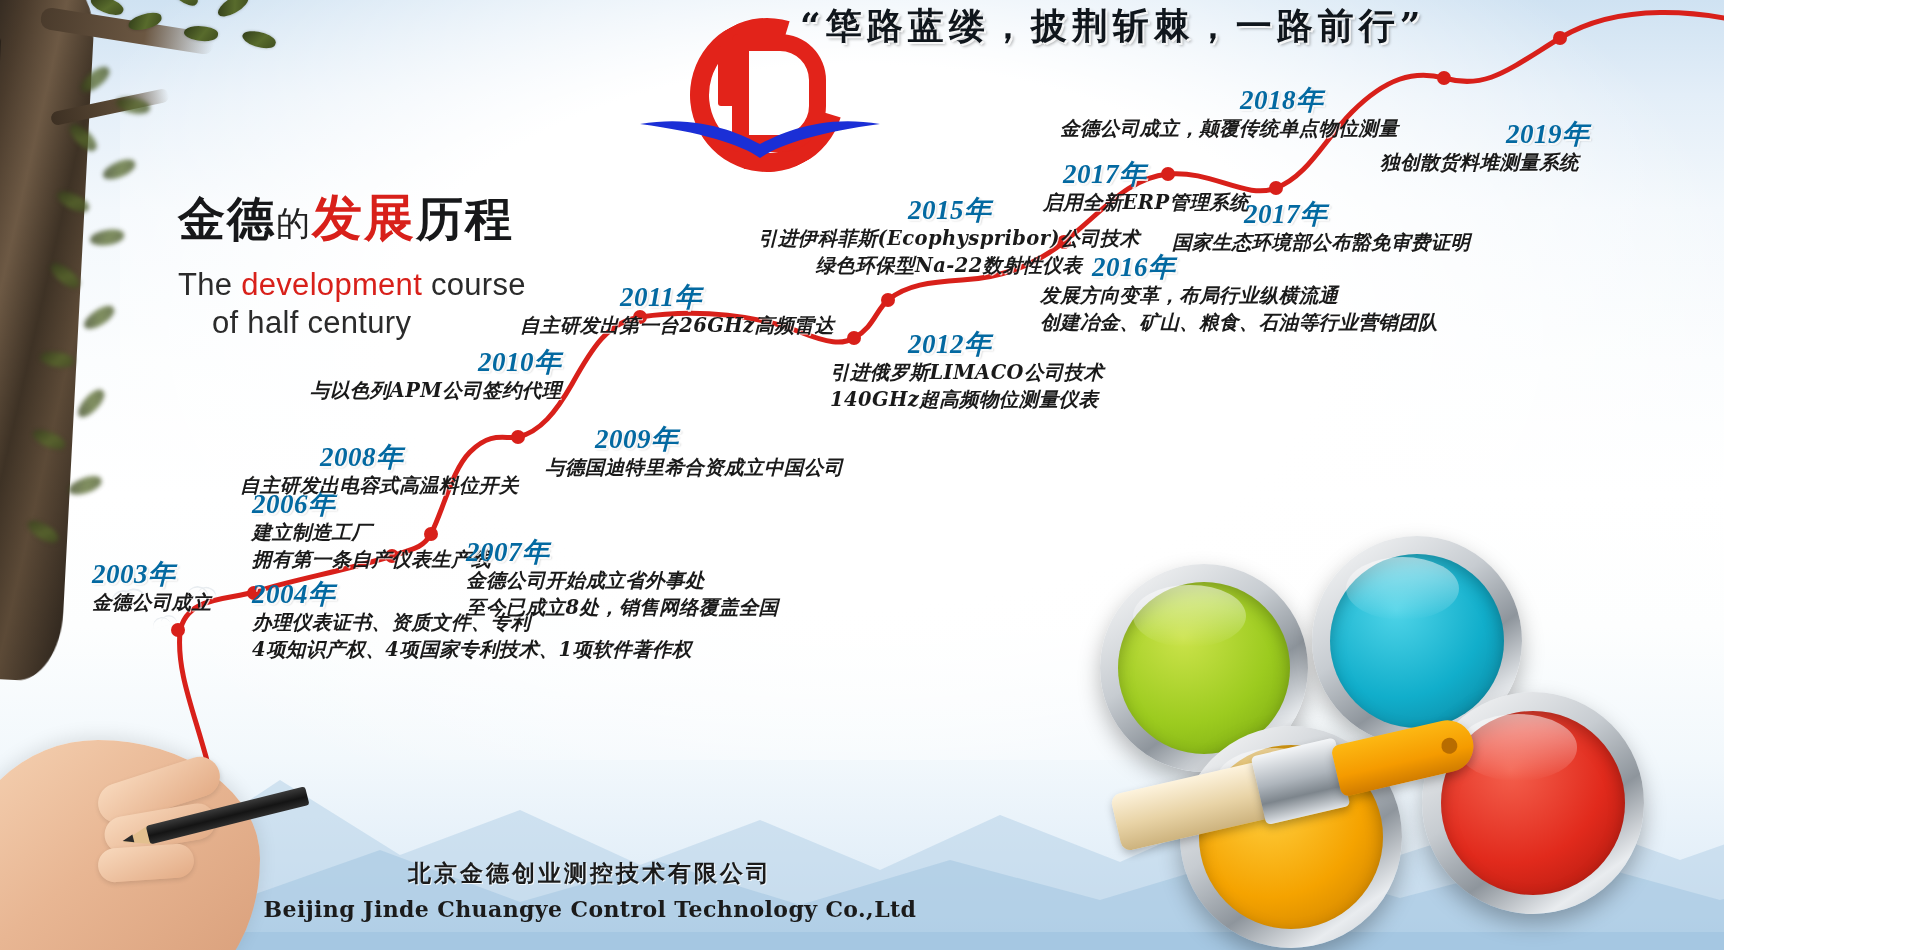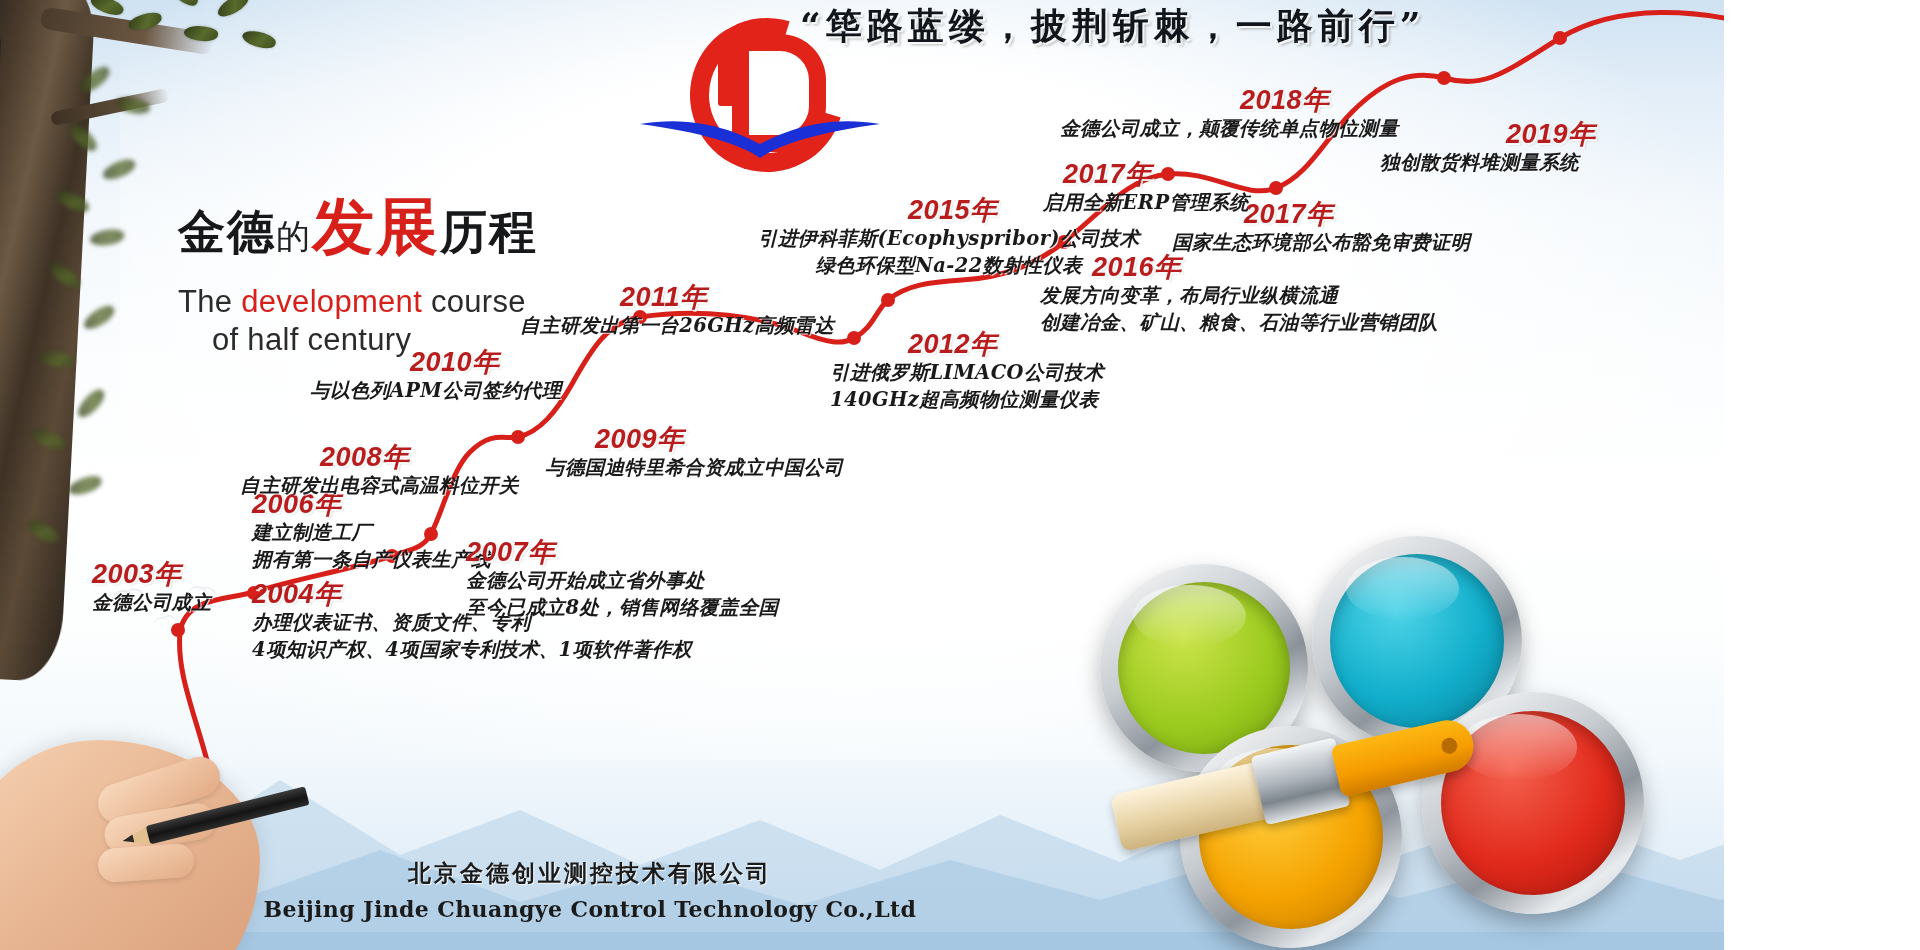--- a/index.html
+++ b/index.html
@@ -91,36 +91,36 @@
   }
 
   
   .heading{position:absolute;left:178px;top:185px;width:560px;}
   .h-cn{
     font-family:"DejaVu Serif","Liberation Serif",serif;
     font-size:47px;font-weight:bold;letter-spacing:2px;color:#17181a;white-space:nowrap;
     text-shadow:1px 1px 0 rgba(255,255,255,.7);
   }
   .h-cn .sm{font-size:34px;font-weight:normal;color:#222;}
-  .h-cn .rd{color:#d8201a;font-size:62px;}
+  .h-cn .rd{color:#d8201a;font-size:50px;}
   .h-en{
     margin-top:14px;font-size:31px;color:#2b2b2b;line-height:1.22;letter-spacing:.3px;
     font-family:"Liberation Sans","DejaVu Sans",sans-serif;
   }
   .h-en .rd{color:#d8201a;}
   .h-en .l2{display:block;padding-left:34px;}
 
   
   .path-svg{position:absolute;left:0;top:0;width:1920px;height:950px;pointer-events:none;}
 
   
   .ms{position:absolute;white-space:nowrap;}
   .ms .yr{
-    font-family:Liberation Sans, sans-serif;
-    font-style:italic;font-weight:bold;font-size:27px;color:#b91c1c;
+    font-family:Liberation Serif, serif;
+    font-style:italic;font-weight:bold;font-size:27px;color:#0369a1;
     text-shadow:1.5px 1.5px 0 rgba(255,255,255,.85), 2px 2px 2px rgba(0,0,0,.18);
     letter-spacing:.5px;line-height:1.1;
   }
   .ms .ln{
     font-family:"DejaVu Serif","Liberation Serif",serif;
     font-weight:bold;font-style:italic;font-size:19.5px;color:#1a1a1a;
     line-height:1.38;letter-spacing:.4px;
     text-shadow:1px 1px 0 rgba(255,255,255,.8);
   }
   .ms.l{text-align:left;}
@@ -340,21 +340,21 @@
     <div class="yr" style="margin-left:80px;">2008年</div>
     <div class="ln">自主研发出电容式高温料位开关</div>
   </div>
 
   <div class="ms l" style="left:545px;top:425px;">
     <div class="yr" style="margin-left:50px;">2009年</div>
     <div class="ln">与德国迪特里希合资成立中国公司</div>
   </div>
 
   <div class="ms l" style="left:310px;top:348px;">
-    <div class="yr" style="margin-left:100px;">2010年</div>
+    <div class="yr" style="margin-left:100px;text-align:right;">2010年</div>
     <div class="ln">与以色列APM公司签约代理</div>
   </div>
 
   <div class="ms l" style="left:520px;top:283px;">
     <div class="yr" style="margin-left:100px;">2011年</div>
     <div class="ln">自主研发出第一台26GHz高频雷达</div>
   </div>
 
   <div class="ms l" style="left:830px;top:330px;">
     <div class="yr" style="margin-left:78px;">2012年</div>

